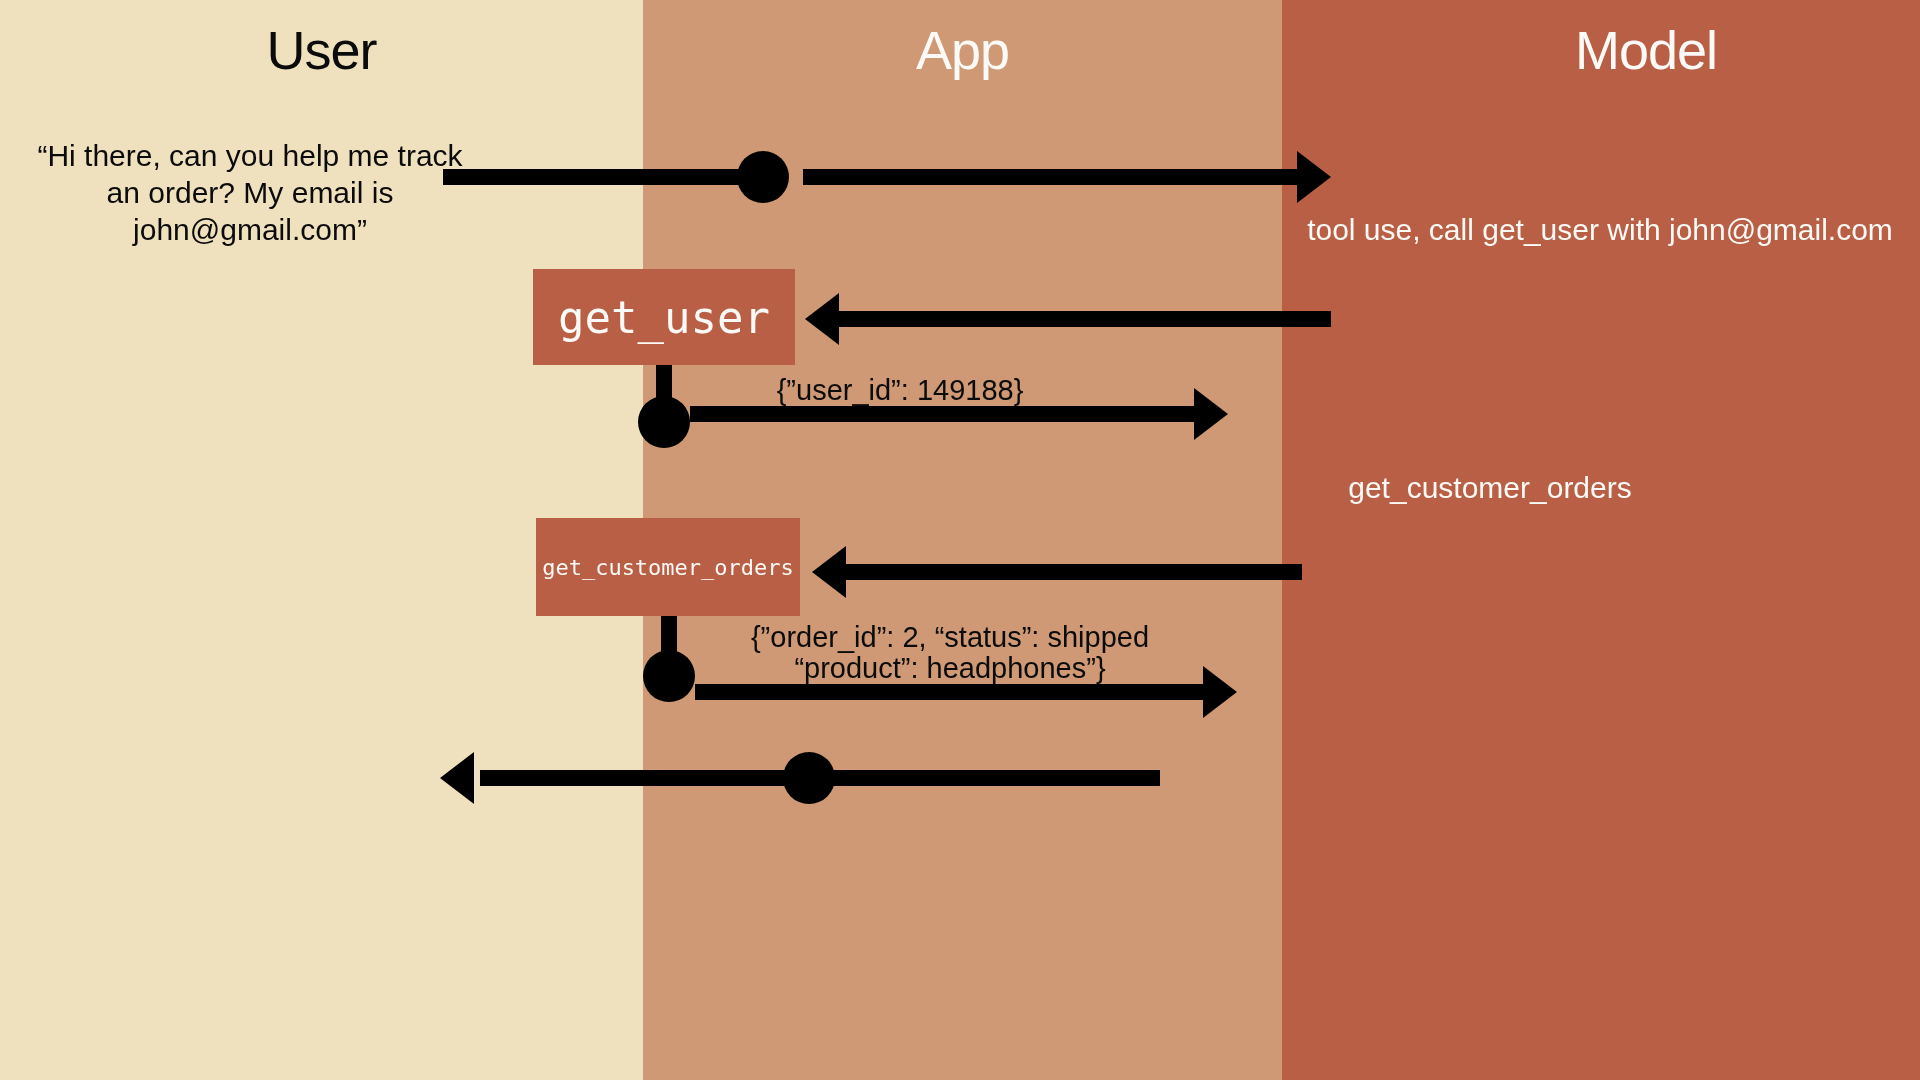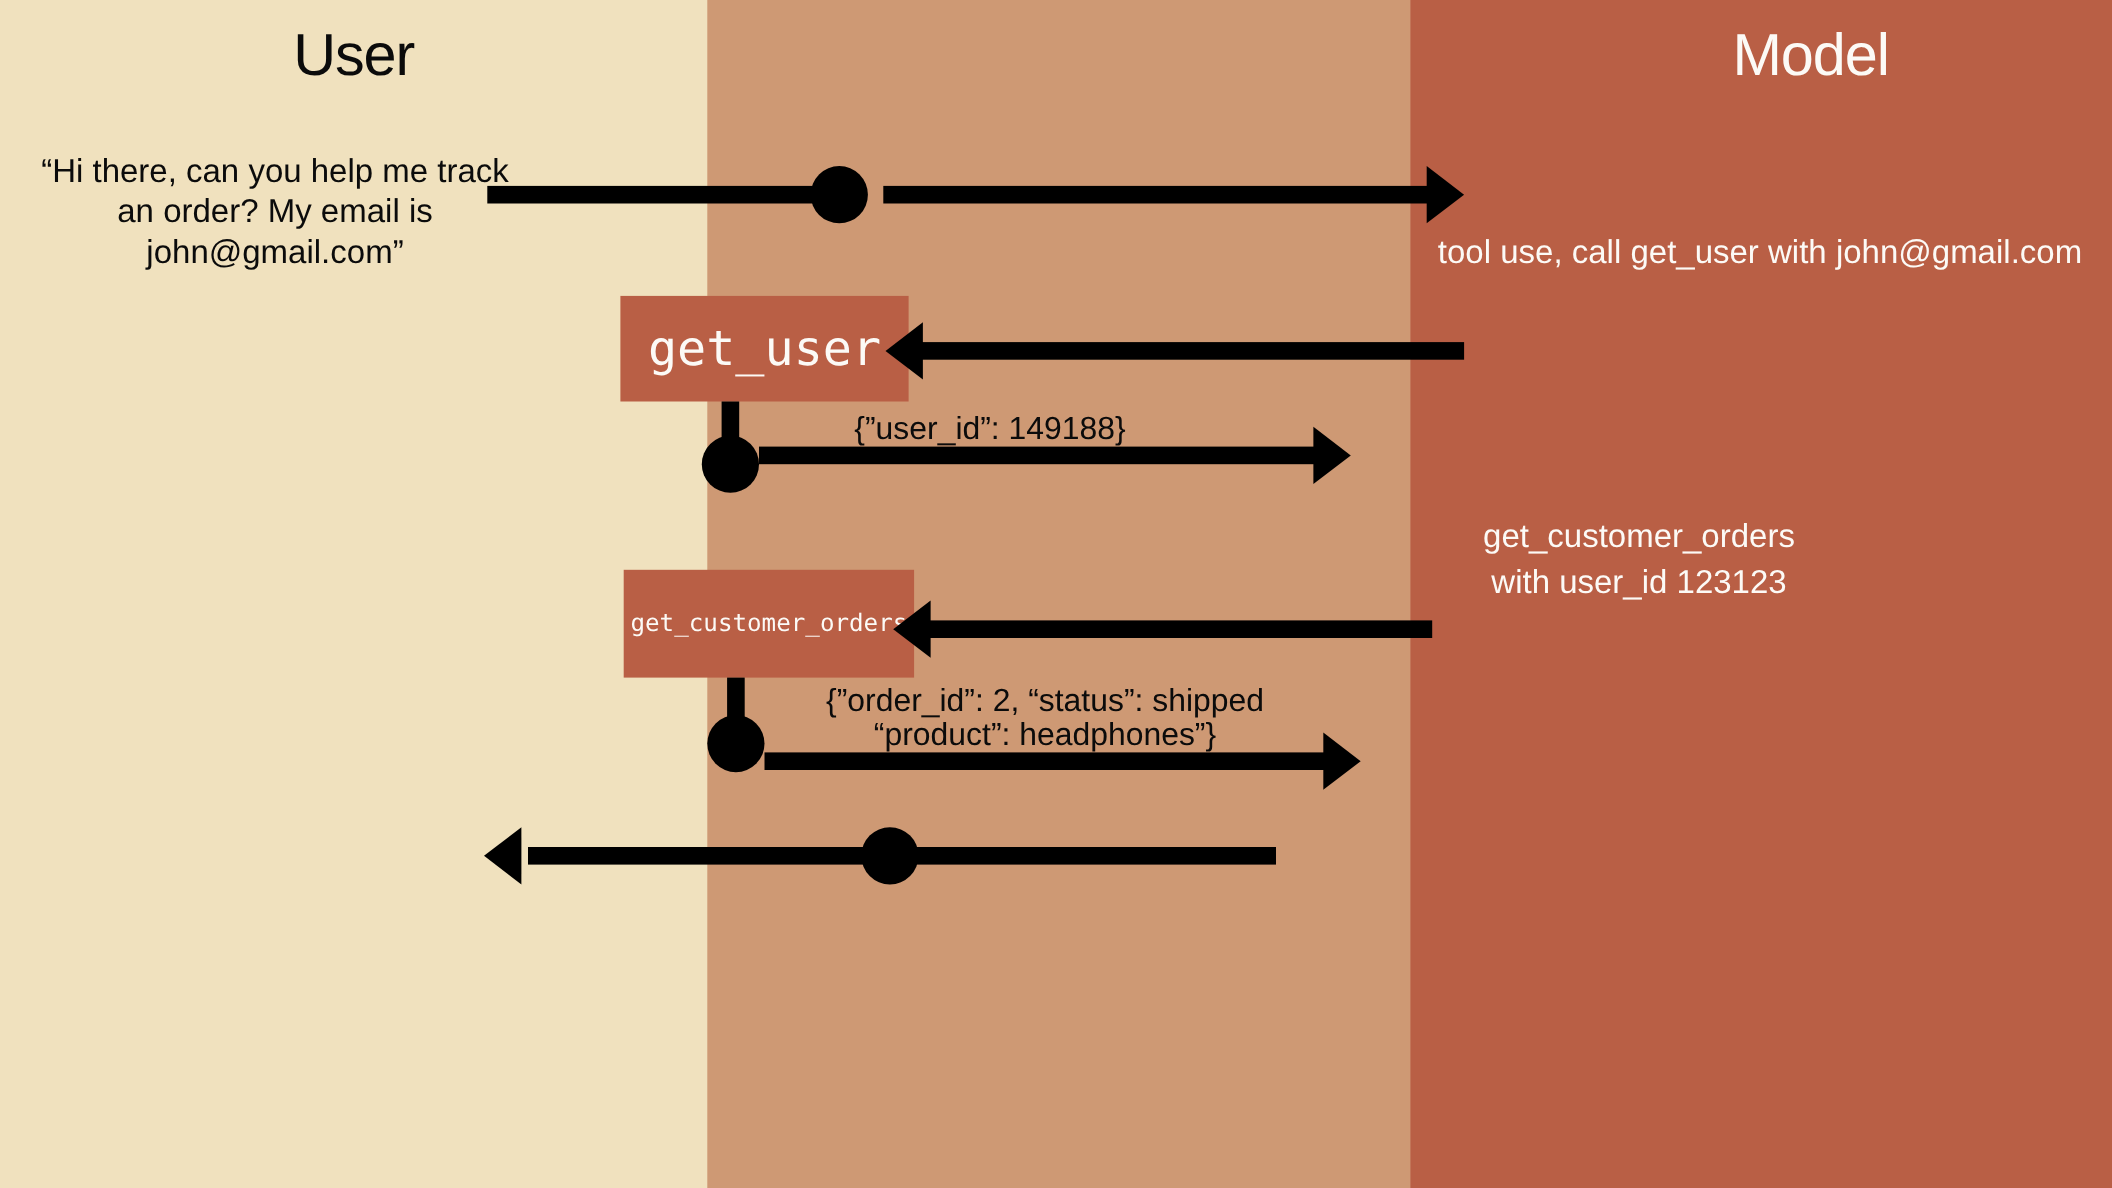--- a/index.html
+++ b/index.html
@@ -28,32 +28,33 @@
   .tip{position:absolute;width:0;height:0;
        border-top:26px solid transparent;border-bottom:26px solid transparent;}
   .tip.r{border-left:34px solid #000;}
   .tip.l{border-right:34px solid #000;}
 
   .dot{position:absolute;width:52px;height:52px;border-radius:50%;background:#000;}
   .stem{position:absolute;width:16px;background:#000;}
 
   .toolbox{position:absolute;background:#B95F45;display:flex;
            align-items:center;justify-content:center;
-           color:#FCFAF6;font-family:"DejaVu Sans Mono",monospace;margin-left:31px;}
+           color:#FCFAF6;font-family:"DejaVu Sans Mono",monospace;}
 </style>
 </head>
 <body>
 
 <div id="stage">
 
   <div class="col" id="col-user"></div>
   <div class="col" id="col-app"></div>
   <div class="col" id="col-model"></div>
 
   <div class="hdr" id="hdr-user">User</div>
+  <div class="hdr" id="hdr-app">App</div>
   <div class="hdr" id="hdr-model">Model</div>
 
   <div class="note dark" style="left:30px;top:138px;width:440px;">“Hi there, can you help me track an order? My email is john@gmail.com”</div>
 
   <div class="bar" style="left:443px;top:169px;width:330px;"></div>
   <div class="dot" style="left:737px;top:151px;"></div>
   <div class="bar" style="left:803px;top:169px;width:500px;"></div>
   <div class="tip r" style="left:1297px;top:151px;"></div>
 
   <div class="note light" style="left:1300px;top:212px;width:600px;">tool use, call get_user with john@gmail.com</div>
@@ -65,21 +66,20 @@
 
   <div class="stem" style="left:656px;top:365px;height:50px;"></div>
   <div class="dot" style="left:638px;top:396px;"></div>
 
   <div class="note json" style="left:700px;top:373px;width:400px;">{”user_id”: 149188}</div>
 
   <div class="bar" style="left:690px;top:406px;width:510px;"></div>
   <div class="tip r" style="left:1194px;top:388px;"></div>
 
   <div class="note light" style="left:1190px;top:470px;width:600px;">get_customer_orders</div>
-  <div class="note light" style="left:1190px;top:512px;width:600px;">with user_id 123123</div>
 
   <div class="toolbox" style="left:536px;top:518px;width:264px;height:98px;font-size:22px;">get_customer_orders</div>
 
   <div class="tip l" style="left:812px;top:546px;"></div>
   <div class="bar" style="left:845px;top:564px;width:457px;"></div>
 
   <div class="stem" style="left:661px;top:616px;height:50px;"></div>
   <div class="dot" style="left:643px;top:650px;"></div>
 
   <div class="note json" style="left:660px;top:620px;width:580px;">{”order_id”: 2, “status”: shipped</div>

